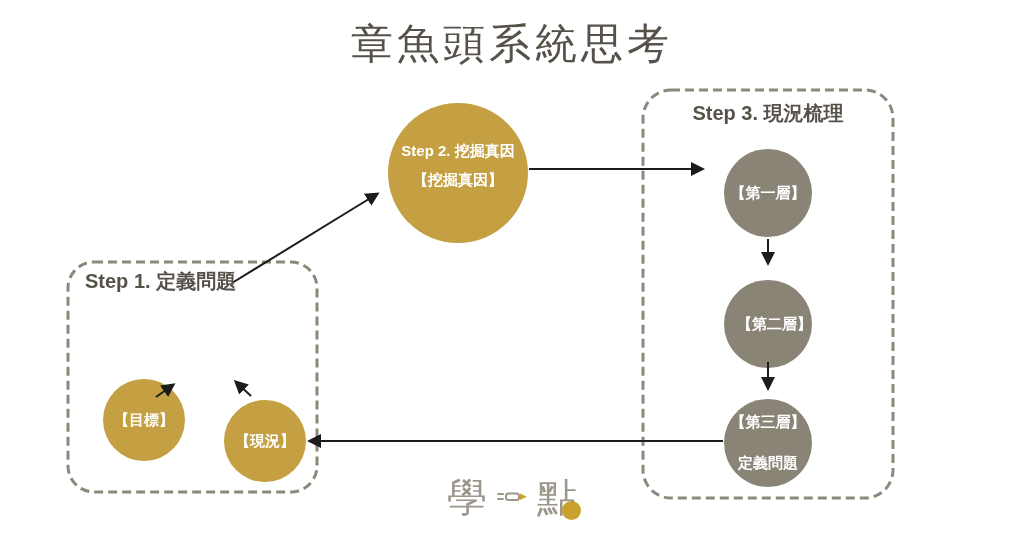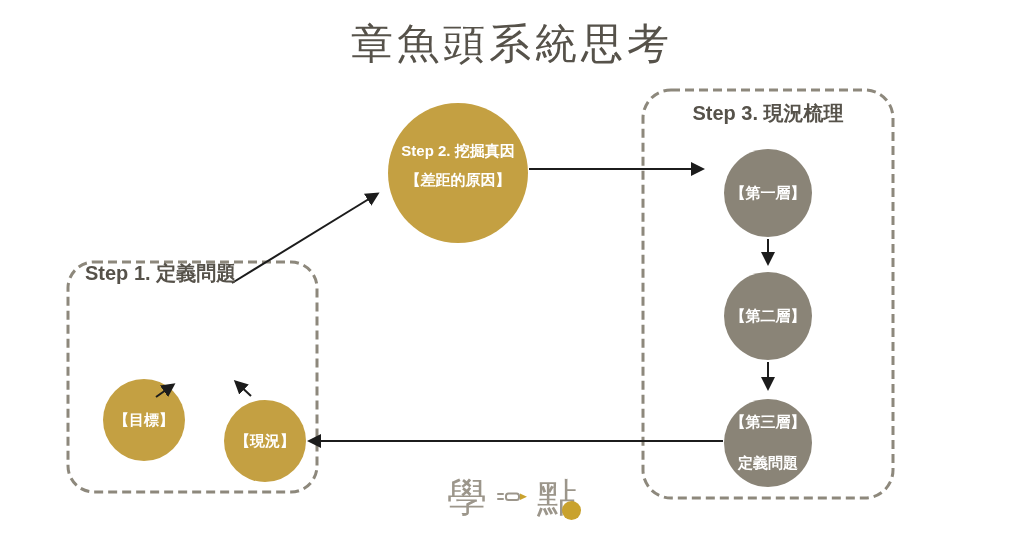--- a/index.html
+++ b/index.html
@@ -27,26 +27,26 @@
     align-items:center;justify-content:center;text-align:center;
     color:var(--circle_text);font-weight:700;font-size:15px;z-index:2;
   }
   .gold{background:var(--gold);}
   .grayc{background:var(--gray);}
   .c-step2{left:388px;top:103px;width:140px;height:140px;padding-bottom:14px;gap:10px;}
   .c-gap{left:159px;top:302px;width:82px;height:82px;}
   .c-goal{left:103px;top:379px;width:82px;height:82px;}
   .c-current{left:224px;top:400px;width:82px;height:82px;}
   .c-layer1{left:724px;top:149px;width:88px;height:88px;}
-  .c-layer2{left:724px;top:272px;width:88px;height:88px;}
+  .c-layer2{left:724px;top:280px;width:88px;height:88px;align-items:flex-end;}
   .c-layer3{left:724px;top:399px;width:88px;height:88px;gap:22px;}
   .box-label{
     position:absolute;font-size:20px;font-weight:700;color:var(--text_dark);z-index:4;
   }
-  .step1-label{left:85px;top:260px;}
+  .step1-label{left:85px;top:268px;}
   .step3-label{left:643px;top:100px;width:250px;text-align:center;}
   .overlay{position:absolute;left:0;top:0;z-index:3;pointer-events:none;}
   .dashed-box{fill:none;stroke:var(--border);stroke-width:3;stroke-dasharray:9 5;}
   .conn{stroke:var(--arrow);stroke-width:2;fill:none;}
   .ah-path{fill:var(--arrow);}
   .logo{
     position:absolute;left:50%;top:477px;transform:translateX(-50%);
     display:flex;align-items:center;gap:9px;z-index:2;color:var(--logo_gray);
   }
   .logo-char{font-size:40px;line-height:1;font-weight:300;position:relative;}
@@ -58,21 +58,21 @@
 </style>
 </head>
 <body>
 
 <div class="canvas">
 
   <h1 class="title">章魚頭系統思考</h1>
 
   <div class="circle gold c-step2">
     <div>Step 2. 挖掘真因</div>
-    <div>【差距的原因】</div>
+    <div>【挖掘真因】</div>
   </div>
 
   <div class="box-label step1-label">Step 1. 定義問題</div>
   <div class="circle gold c-goal">
     <span>【目標】</span>
   </div>
   <div class="circle gold c-current">
     <span>【現況】</span>
   </div>
 

